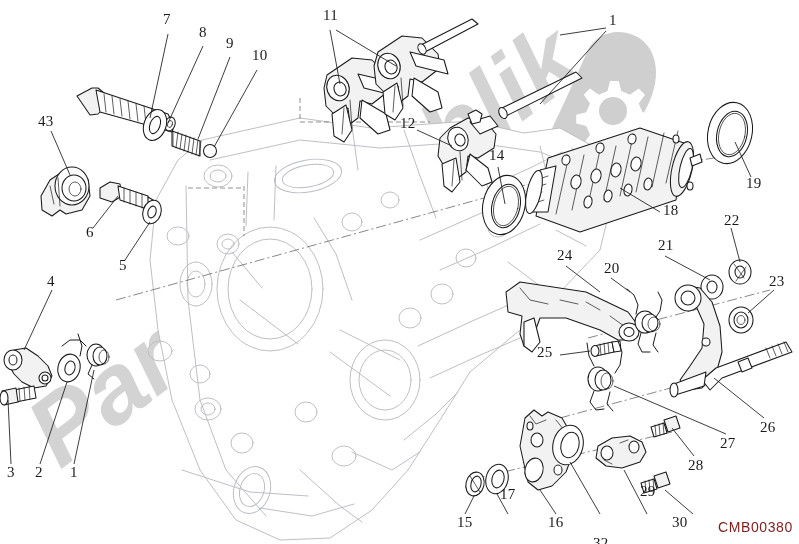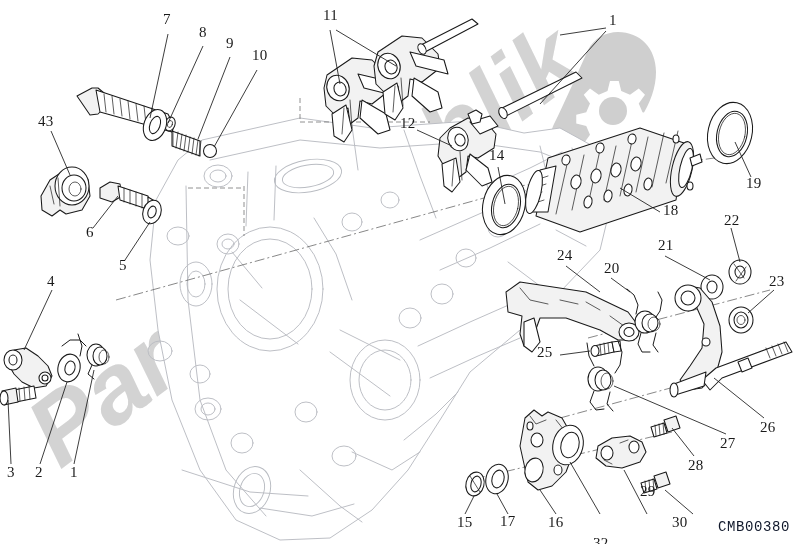--- a/index.html
+++ b/index.html
@@ -18,24 +18,24 @@
     position:absolute;
     font-family:"Liberation Serif", serif;
     font-size:15px;
     color:#1a1a1a;
     line-height:1;
     white-space:nowrap;
     letter-spacing:0.2px;
   }
   .code{
     position:absolute;
-    font-family:Liberation Mono, monospace;
+    font-family:Liberation Sans, sans-serif;
     font-size:14px;
     letter-spacing:0.6px;
-    color:#0f172a;
+    color:#7f1d1d;
   }
 </style>
 </head>
 <body>
 
 <div id="sheet">
 
   <svg id="art" viewBox="0 0 799 544">
     <defs>
       <style>
@@ -503,21 +503,21 @@
   <div class="lbl" style="left:769px;top:274px">23</div>
   <div class="lbl" style="left:47px;top:274px">4</div>
   <div class="lbl" style="left:537px;top:345px">25</div>
   <div class="lbl" style="left:760px;top:420px">26</div>
   <div class="lbl" style="left:720px;top:436px">27</div>
   <div class="lbl" style="left:688px;top:458px">28</div>
   <div class="lbl" style="left:7px;top:465px">3</div>
   <div class="lbl" style="left:35px;top:465px">2</div>
   <div class="lbl" style="left:70px;top:465px">1</div>
   <div class="lbl" style="left:457px;top:515px">15</div>
-  <div class="lbl" style="left:500px;top:514px">17</div>
+  <div class="lbl" style="left:500px;top:487px">17</div>
   <div class="lbl" style="left:548px;top:515px">16</div>
   <div class="lbl" style="left:593px;top:536px">32</div>
   <div class="lbl" style="left:640px;top:484px">29</div>
   <div class="lbl" style="left:672px;top:515px">30</div>
 
   <div class="code" style="left:718px;top:519px">CMB00380</div>
 
 </div>
 
 </body></html>

